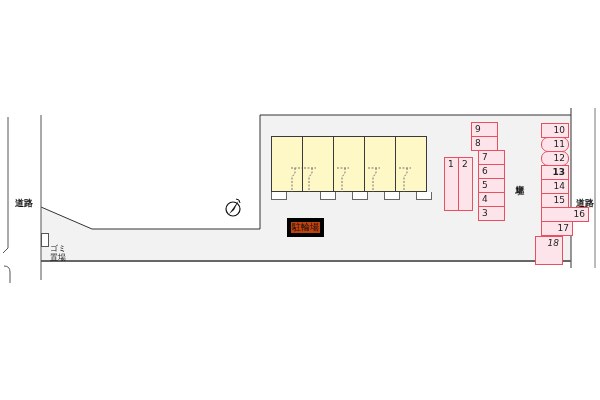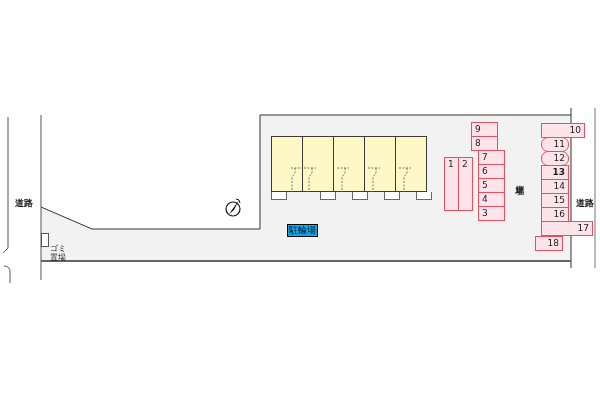--- a/index.html
+++ b/index.html
@@ -3,21 +3,21 @@
   <meta charset="utf-8">
   <style>
     html, body { margin:0; padding:0; background:#ffffff; }
     body { width:600px; height:400px; position:relative; overflow:hidden; font-family:"DejaVu Sans", sans-serif; }
     .abs { position:absolute; }
     svg.map { position:absolute; left:0; top:0; }
     .unit-row { position:absolute; left:271px; top:136px; height:56px; display:flex; }
     .unit { width:32px; height:56px; background:#fdf8c6; border:1px solid #3a3a3a; box-sizing:border-box; margin-left:-1px; position:relative; }
     .unit:first-child { margin-left:0; }
     .porch { position:absolute; width:16px; height:8px; border:1px solid #666; border-top:none; background:#fff; box-sizing:border-box; }
-    .bike { position:absolute; left:287px; top:224px; border:1px solid #000000; background:#0ea5e9; font-size:9px; line-height:11px; padding:0 1px; color:#111; }
+    .bike { position:absolute; left:287px; top:218px; border:4px solid #000000; background:#c2410c; font-size:9px; line-height:11px; padding:0 1px; color:#111; }
     .pspace { position:absolute; background:#fde3ea; border:1px solid #e8505f; box-sizing:border-box; font-size:9px; color:#222; line-height:13px; }
     .pspace.left { padding-left:3px; text-align:left; }
     .pspace.right { padding-right:3px; text-align:right; }
     .vlabel { position:absolute; font-size:9px; line-height:10px; color:#111; writing-mode:vertical-rl; text-orientation:upright; }
     .road-label { position:absolute; font-size:9px; color:#111;font-weight:bold; }
     .trash { position:absolute; left:41px; top:233px; width:8px; height:14px; border:1px solid #555; background:#fff; box-sizing:border-box; }
     .trash-label { position:absolute; left:50px; top:244px; font-size:8px; line-height:9px; color:#111; }
   </style>
 </head>
 <body>
@@ -97,22 +97,22 @@
 <div class="pspace left" style="left:471px;top:136px;width:27px;height:15px;"><span>8</span></div>
 
 <div class="pspace left" style="left:478px;top:150px;width:27px;height:15px;"><span>7</span></div>
 <div class="pspace left" style="left:478px;top:164px;width:27px;height:15px;"><span>6</span></div>
 <div class="pspace left" style="left:478px;top:178px;width:27px;height:15px;"><span>5</span></div>
 <div class="pspace left" style="left:478px;top:192px;width:27px;height:15px;"><span>4</span></div>
 <div class="pspace left" style="left:478px;top:206px;width:27px;height:15px;"><span>3</span></div>
 
 <div class="vlabel" style="left:515px;top:178px;">駐車場</div>
 
-<div class="pspace right" style="left:541px;top:123px;width:44px;height:15px;"><span>10</span></div>
+<div class="pspace right" style="left:541px;top:123px;width:28px;height:15px;"><span>10</span></div>
 <div class="pspace right" style="left:541px;top:137px;width:28px;height:15px;border-radius:7px;"><span>11</span></div>
 <div class="pspace right" style="left:541px;top:151px;width:28px;height:15px;border-radius:7px;"><span>12</span></div>
 <div class="pspace right" style="left:541px;top:165px;width:28px;height:27px;font-weight:bold;"><span>13</span></div>
 <div class="pspace right" style="left:541px;top:179px;width:28px;height:15px;"><span>14</span></div>
 <div class="pspace right" style="left:541px;top:193px;width:28px;height:15px;"><span>15</span></div>
-<div class="pspace right" style="left:541px;top:207px;width:28px;height:15px;"><span>16</span></div>
-<div class="pspace right" style="left:541px;top:221px;width:52px;height:15px;text-align:right;"><span>17</span></div>
+<div class="pspace right" style="left:541px;top:207px;width:48px;height:15px;"><span>16</span></div>
+<div class="pspace right" style="left:541px;top:221px;width:32px;height:15px;text-align:right;"><span>17</span></div>
 
-<div class="pspace right" style="left:535px;top:236px;width:28px;height:15px;"><span>18</span></div>
+<div class="pspace right" style="left:535px;top:236px;width:28px;height:29px;font-style:italic;"><span>18</span></div>
 
 </body></html>

